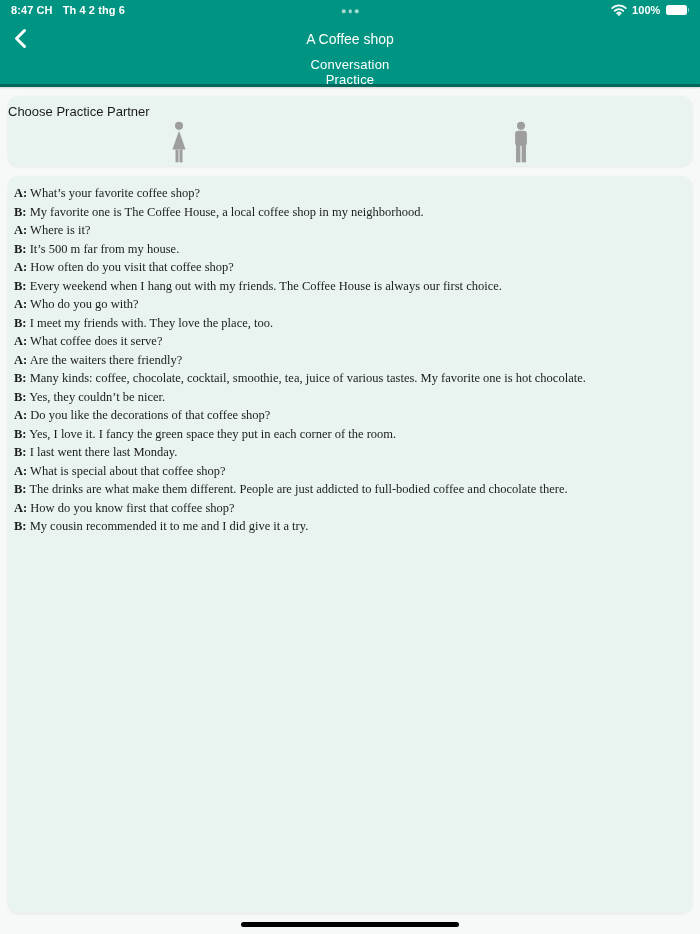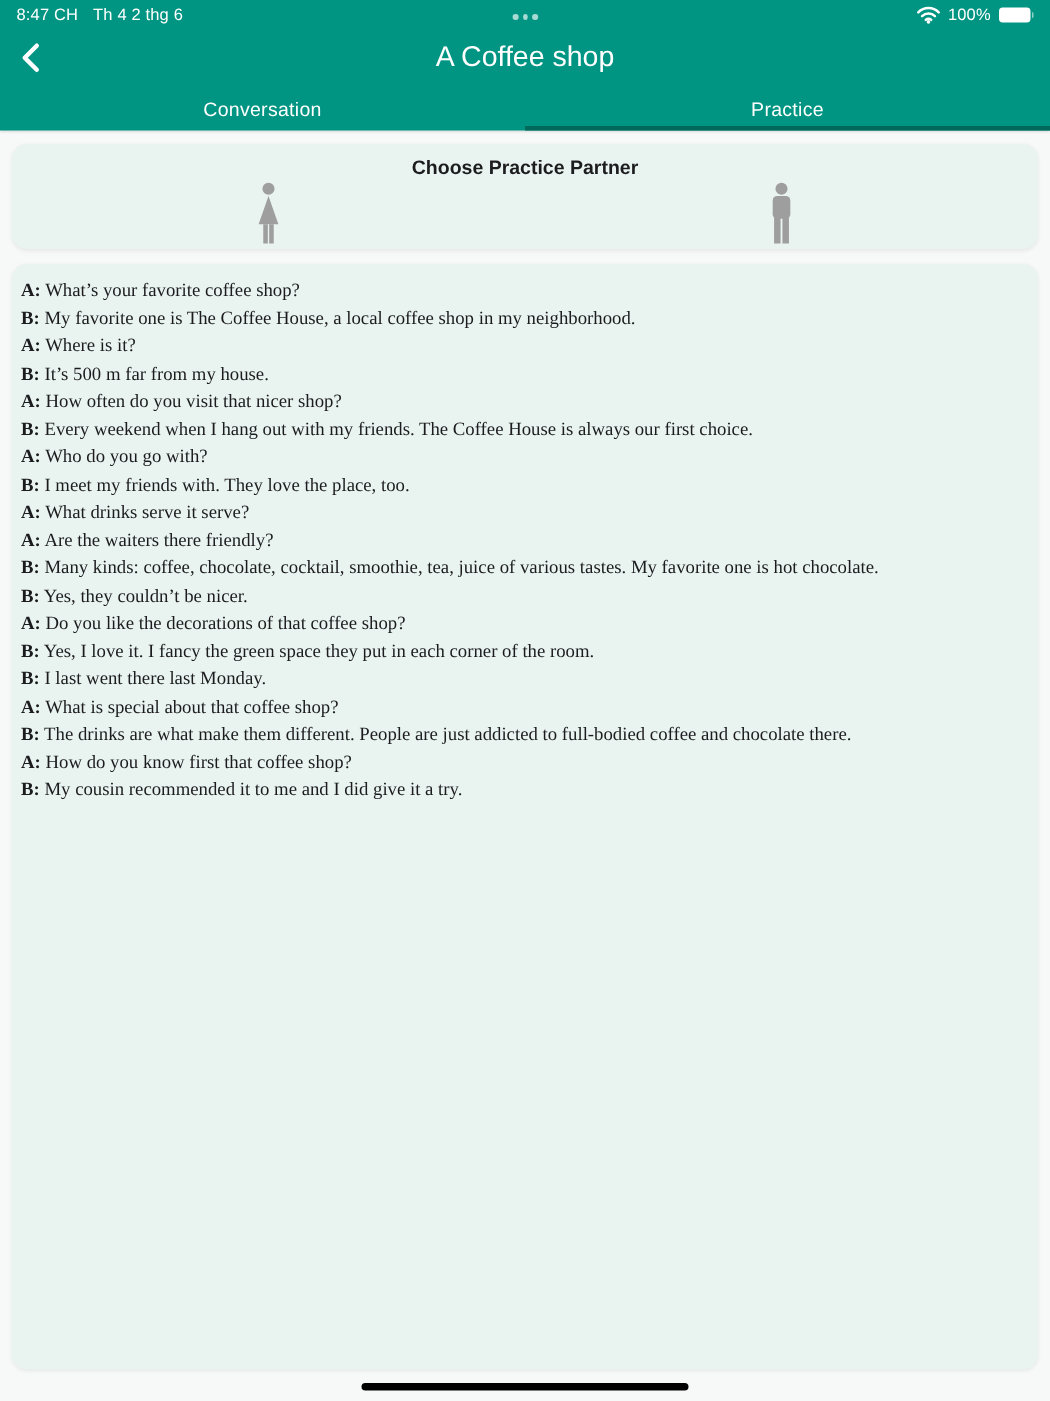--- a/index.html
+++ b/index.html
@@ -17,56 +17,56 @@
     background: var(--page-bg);
     font-family: "Liberation Sans", sans-serif;
     color: var(--text);
     overflow: hidden;
   }
   
   .header { background: var(--header-teal); color: #fff; box-shadow: 0 1px 2px rgba(0,0,0,0.15); }
   .status-bar {
     height: 20px; position: relative;
     display: flex; align-items: center; justify-content: space-between;
-    padding: 0 11px; font-size: 11px; font-weight: 400; letter-spacing: .1px;
+    padding: 0 11px; font-size: 11px; font-weight: 700; letter-spacing: .1px;
   }
   .status-left { display: flex; gap: 10px; align-items: center; }
   .dots { position: absolute; left: 50%; top: 55%; transform: translate(-50%,-50%); display: flex; gap: 3px; }
   .dot { width: 3.5px; height: 3.5px; border-radius: 50%; background: rgba(255,255,255,0.65); }
   .status-right { display: flex; align-items: center; gap: 5px; }
   .battery { display: flex; align-items: center; }
   .battery-body { width: 21px; height: 10px; background: #fff; border-radius: 2.5px; }
   .battery-nub { width: 1.5px; height: 4px; background: rgba(255,255,255,0.55); border-radius: 0 1px 1px 0; margin-left: 1px; }
   .nav-bar {
     height: 37px; position: relative;
     display: flex; align-items: center; justify-content: center;
-    font-size: 19px; font-weight: 500;
+    font-size: 14px; font-weight: 500;
   }
   .back-button {
     position: absolute; left: 8px; top: 0; height: 100%;
     display: flex; align-items: center; padding: 0 6px;
     background: none; border: none; cursor: pointer;
   }
-  .tab-bar { display: flex; height: 30px; }
+  .tab-bar { display: flex; height: 30px; flex-direction: column; }
   .tab {
     flex: 1; position: relative;
     display: flex; align-items: center; justify-content: center;
     font-size: 13px; color: #fff; cursor: pointer; letter-spacing: .2px;
   }
   .tab.active::after {
     content: ""; position: absolute; left: 0; right: 0; bottom: 0; height: 3px;
     background: var(--tab-indicator);
   }
   
   .partner-card {
     margin: 9px 8px 10px; height: 70px;
     background: var(--card-bg); border-radius: 10px;
     box-shadow: 0 1px 3px rgba(0,0,0,0.07);
   }
-  .partner-title { text-align: center; padding-top: 8px; font-size: 13px; font-weight: bold; }
+  .partner-title { text-align: left; padding-top: 8px; font-size: 13px; }
   .partner-row { display: flex; height: 48px; margin-top: 1px; }
   .partner-half { flex: 1; display: flex; align-items: center; justify-content: center; }
   .partner-btn { background: none; border: none; padding: 0; cursor: pointer; line-height: 0; }
   .convo-card {
     margin: 0 8px; height: 737px;
     background: var(--card-bg); border-radius: 10px;
     box-shadow: 0 1px 3px rgba(0,0,0,0.07);
     padding: 8px 6px; overflow: hidden; font-family: Liberation Serif, serif;
   }
   .line { margin: 0; font-size: 12.5px; line-height: 18.5px; color: var(--text); }
@@ -162,25 +162,25 @@
     </div>
   </div>
 </div>
 
 <div class="convo-card">
   <div>
       <p class="line"><b>A:</b> <span>What’s your favorite coffee shop?</span></p>
       <p class="line"><b>B:</b> <span>My favorite one is The Coffee House, a local coffee shop in my neighborhood.</span></p>
       <p class="line"><b>A:</b> <span>Where is it?</span></p>
       <p class="line"><b>B:</b> <span>It’s 500 m far from my house.</span></p>
-      <p class="line"><b>A:</b> <span>How often do you visit that nicer shop?</span></p>
+      <p class="line"><b>A:</b> <span>How often do you visit that coffee shop?</span></p>
       <p class="line"><b>B:</b> <span>Every weekend when I hang out with my friends. The Coffee House is always our first choice.</span></p>
       <p class="line"><b>A:</b> <span>Who do you go with?</span></p>
       <p class="line"><b>B:</b> <span>I meet my friends with. They love the place, too.</span></p>
-      <p class="line"><b>A:</b> <span>What drinks serve it serve?</span></p>
+      <p class="line"><b>A:</b> <span>What coffee does it serve?</span></p>
       <p class="line"><b>A:</b> <span>Are the waiters there friendly?</span></p>
       <p class="line"><b>B:</b> <span>Many kinds: coffee, chocolate, cocktail, smoothie, tea, juice of various tastes. My favorite one is hot chocolate.</span></p>
       <p class="line"><b>B:</b> <span>Yes, they couldn’t be nicer.</span></p>
       <p class="line"><b>A:</b> <span>Do you like the decorations of that coffee shop?</span></p>
       <p class="line"><b>B:</b> <span>Yes, I love it. I fancy the green space they put in each corner of the room.</span></p>
       <p class="line"><b>B:</b> <span>I last went there last Monday.</span></p>
       <p class="line"><b>A:</b> <span>What is special about that coffee shop?</span></p>
       <p class="line"><b>B:</b> <span>The drinks are what make them different. People are just addicted to full-bodied coffee and chocolate there.</span></p>
       <p class="line"><b>A:</b> <span>How do you know first that coffee shop?</span></p>
       <p class="line"><b>B:</b> <span>My cousin recommended it to me and I did give it a try.</span></p>

